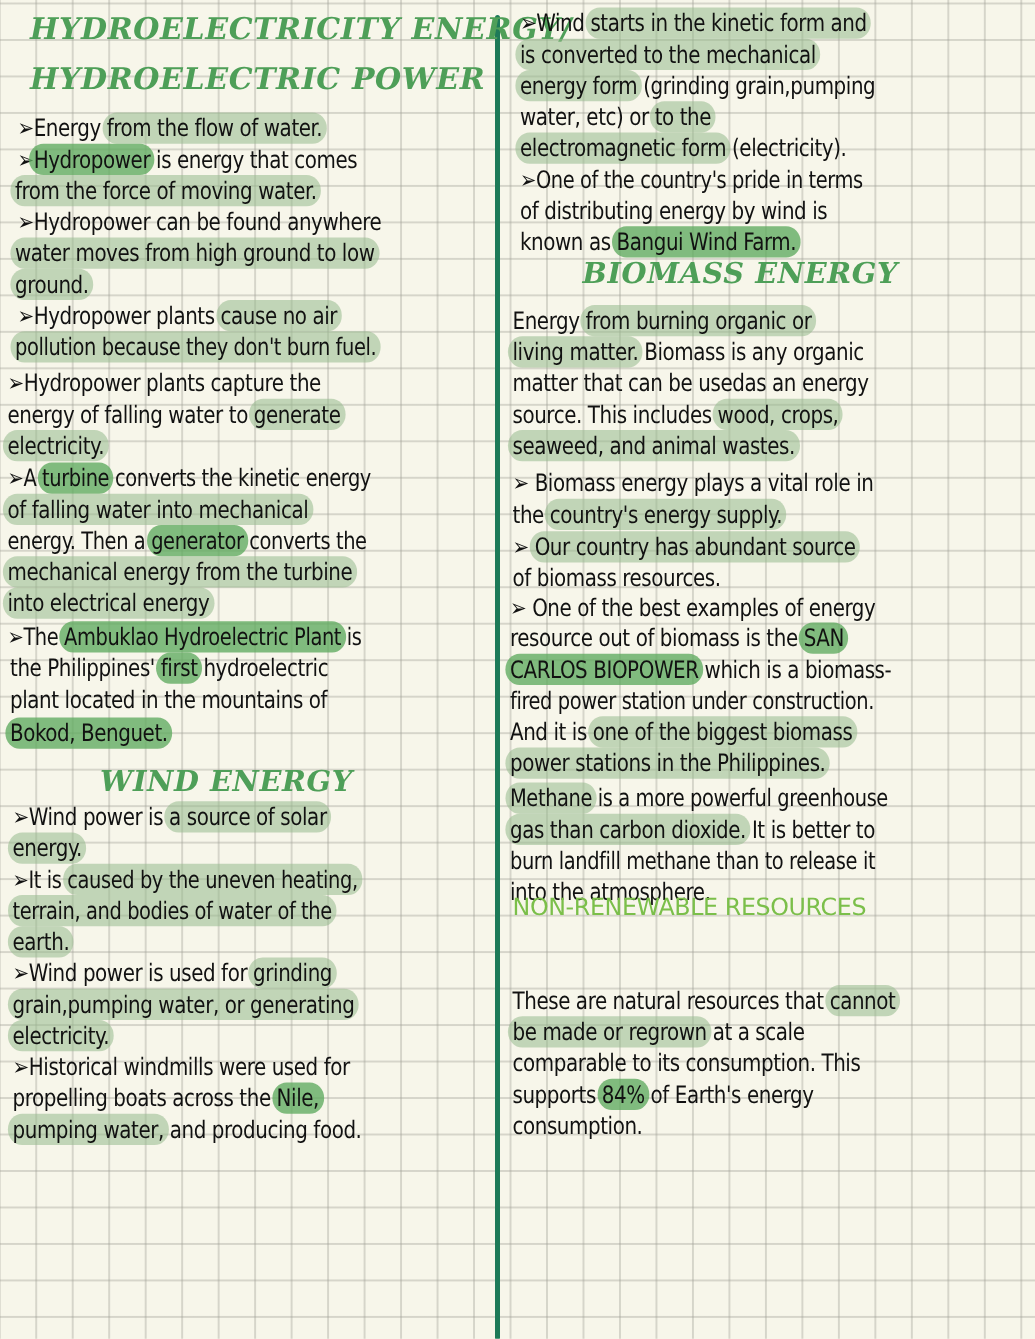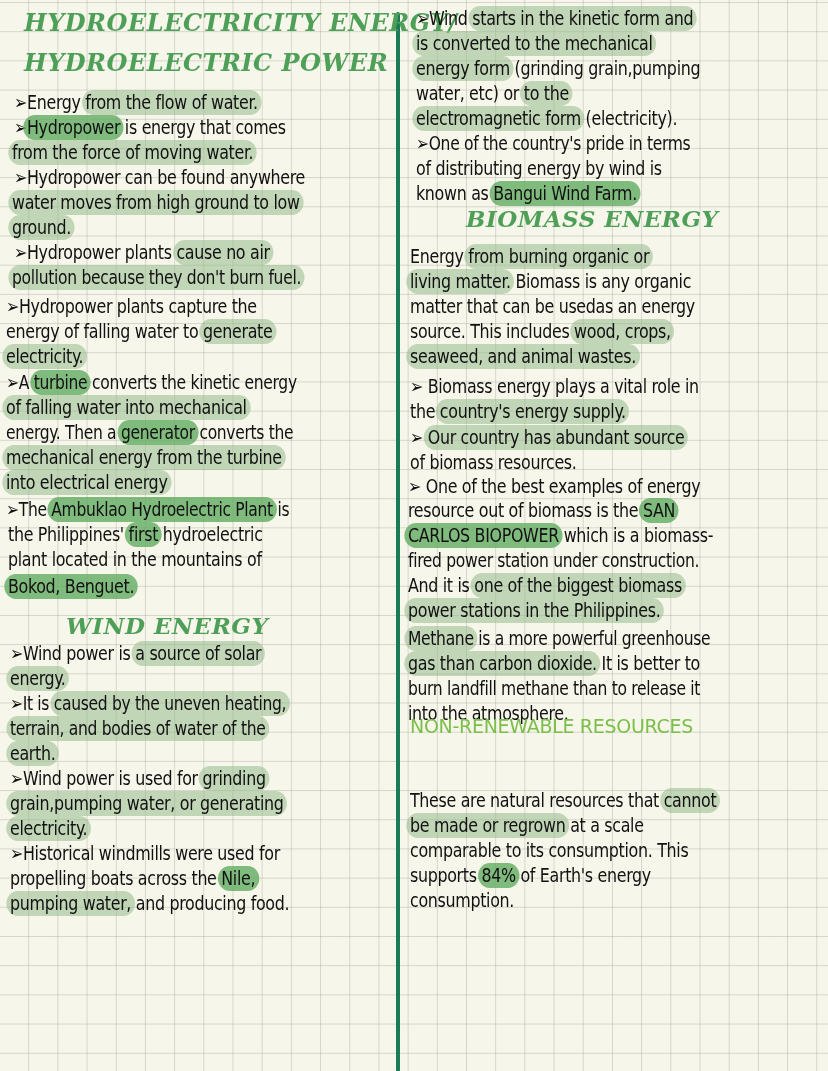--- a/index.html
+++ b/index.html
@@ -72,21 +72,21 @@
       <div class="line" style="left: 6px; top: 395px; transform: scaleX(0.92);"><span class="hl">of falling water into mechanical</span></div>
       <div class="line" style="left: 6px; top: 420px; transform: scaleX(0.9);"><span>energy. Then a </span><span class="hl-strong">generator</span><span> converts the</span></div>
       <div class="line" style="left: 6px; top: 445px; transform: scaleX(0.92);"><span class="hl">mechanical energy from the turbine</span></div>
       <div class="line" style="left: 6px; top: 470px; transform: scaleX(0.92);"><span class="hl">into electrical energy</span></div>
       <div class="line" style="left: 6px; top: 497px; transform: scaleX(0.9);"><span>➢The </span><span class="hl-strong">Ambuklao Hydroelectric Plant</span><span> is</span></div>
       <div class="line" style="left: 8px; top: 522px; transform: scaleX(0.92);"><span>the Philippines' </span><span class="hl-strong">first</span><span> hydroelectric</span></div>
       <div class="line" style="left: 8px; top: 547px; transform: scaleX(0.92);"><span>plant located in the mountains of</span></div>
       <div class="line" style="left: 8px; top: 574px; transform: scaleX(0.92);"><span class="hl-strong">Bokod, Benguet.</span></div>
     </div>
 
-  <div class="title" style="left:66px; top:612px; font-size:23px;">WIND ENERGY</div>
+  <div class="title" style="left:80px; top:612px; font-size:23px;">WIND ENERGY</div>
 
   <div id="wind-lines">
       <div class="line" style="left: 10px; top: 641px; transform: scaleX(0.92);"><span>➢Wind power is </span><span class="hl">a source of solar</span></div>
       <div class="line" style="left: 10px; top: 666px; transform: scaleX(0.92);"><span class="hl">energy.</span></div>
       <div class="line" style="left: 10px; top: 691px; transform: scaleX(0.9);"><span>➢It is </span><span class="hl">caused by the uneven heating,</span></div>
       <div class="line" style="left: 10px; top: 716px; transform: scaleX(0.9);"><span class="hl">terrain, and bodies of water of the</span></div>
       <div class="line" style="left: 10px; top: 741px; transform: scaleX(0.92);"><span class="hl">earth.</span></div>
       <div class="line" style="left: 10px; top: 766px; transform: scaleX(0.92);"><span>➢Wind power is used for </span><span class="hl">grinding</span></div>
       <div class="line" style="left: 10px; top: 791px; transform: scaleX(0.92);"><span class="hl">grain,pumping water, or generating</span></div>
       <div class="line" style="left: 10px; top: 816px; transform: scaleX(0.92);"><span class="hl">electricity.</span></div>

